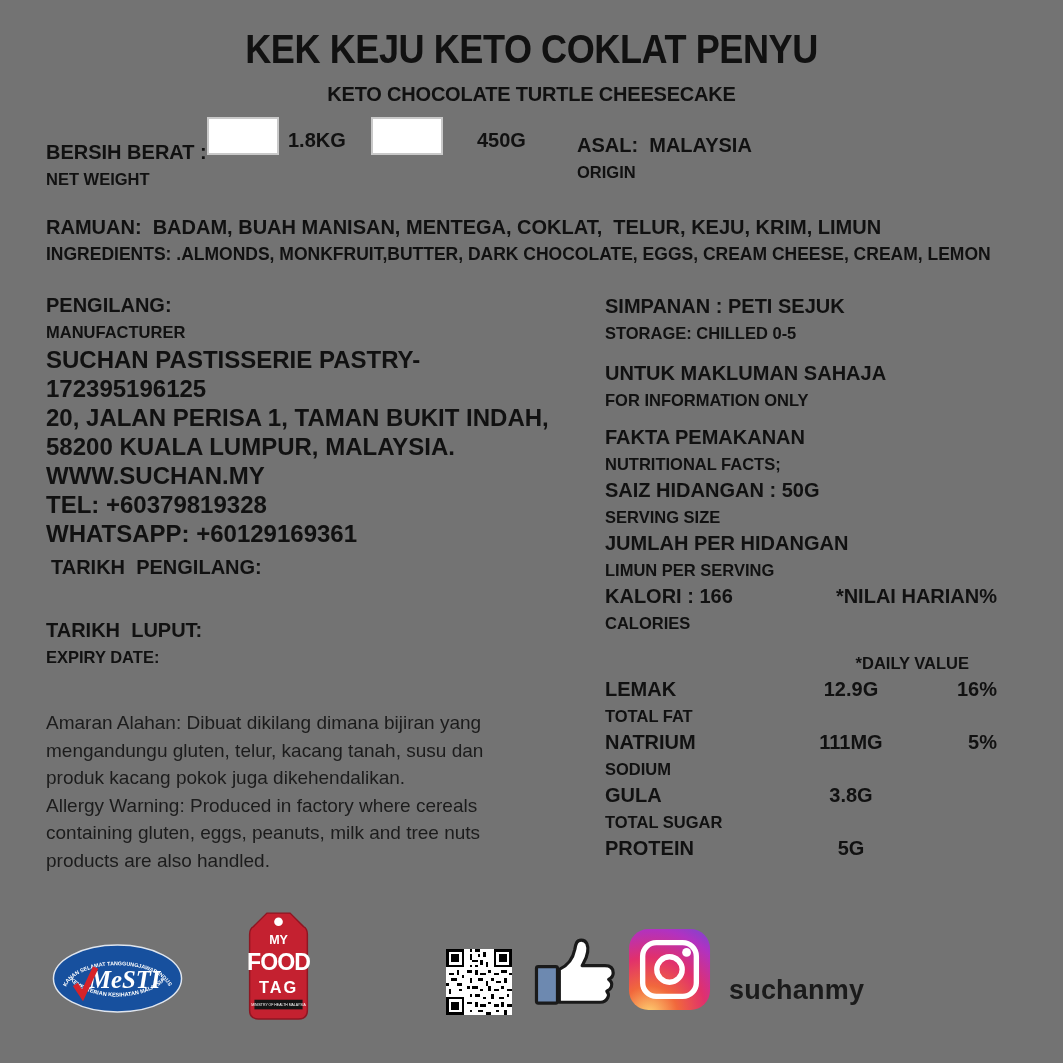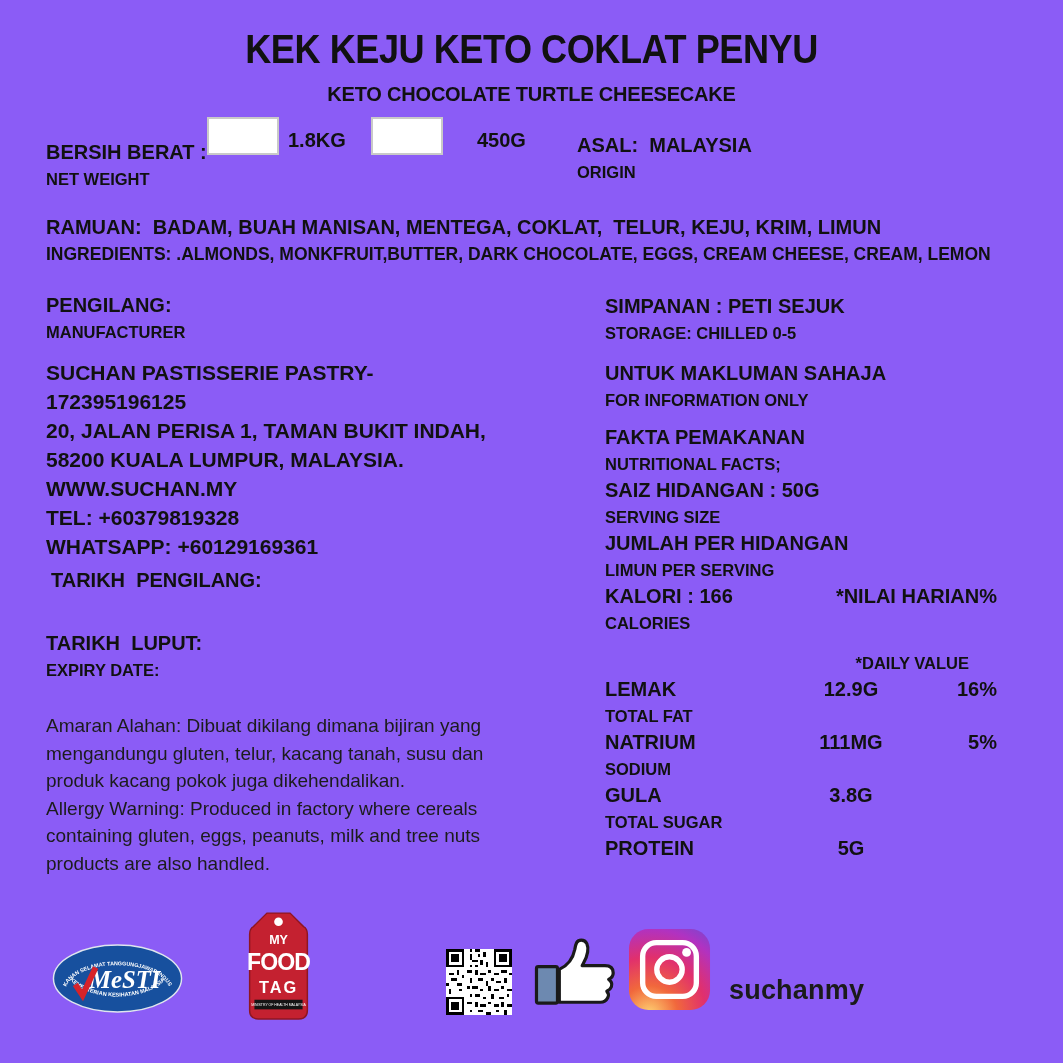--- a/index.html
+++ b/index.html
@@ -1,18 +1,18 @@
 <!DOCTYPE html>
 <html><head>
 <meta charset="utf-8">
 <style>
   * { margin:0; padding:0; box-sizing:border-box; }
   body { background:#ffffff; }
   .page {
-    position:relative; width:1063px; height:1063px; background:#8b5cf6;
+    position:relative; width:1063px; height:1063px; background:#737373;
     font-family:"Liberation Sans", sans-serif; color:#111; overflow:hidden;
   }
   .t { white-space:pre; }
   .big   { font-size:20px;   line-height:27px; font-weight:700; }
   .small { font-size:16.5px; line-height:26px; font-weight:700; }
 
   .title {
     position:absolute; top:26px; left:0; width:100%; text-align:center;
     font-size:41px; font-weight:800; letter-spacing:-0.5px;
     transform:scaleX(0.88);
@@ -30,25 +30,25 @@
   .cb1 { left:207px; top:117px; }
   .cb2 { left:371px; top:117px; }
   .wopt1 { position:absolute; left:288px; top:127px; }
   .wopt2 { position:absolute; left:477px; top:127px; }
   .origin { position:absolute; left:577px; top:132px; }
 
   .ramuan { position:absolute; left:46px; top:190px;margin-top:24px; }
   .ramuan .en { font-size:17.5px; line-height:26px; font-weight:700; }
 
   .leftcol { position:absolute; left:46px; top:292px; width:500px; }
-  .company { margin-top:13px; font-size:21px; line-height:29px; font-weight:700; }
+  .company { font-size:24px; line-height:29px; font-weight:700; }
   .dateblk { padding-left:5px; }
   .prod { margin-top:6px; }
   .expiry { margin-top:36px; padding-left:0; }
-  .allergy { margin-top:29px; width:482px; font-size:19px; line-height:27.5px; font-weight:400; color:#1c1c1c; }
+  .allergy { margin-top:39px; width:482px; font-size:19px; line-height:27.5px; font-weight:400; color:#1c1c1c; }
   .allergy p { margin:0; }
 
   .rightcol { position:absolute; left:605px; top:293px; width:392px; }
   .gap14 { margin-top:14px; }
   .gap11 { margin-top:11px; }
   .nrow { display:grid; grid-template-columns:1fr 132px 80px; }
   .nrow .val { text-align:center; }
   .nrow .pct { text-align:right; }
   .span2 { grid-column:2 / 4; text-align:right; }
   .dv { padding-right:28px;margin-top:40px; }

